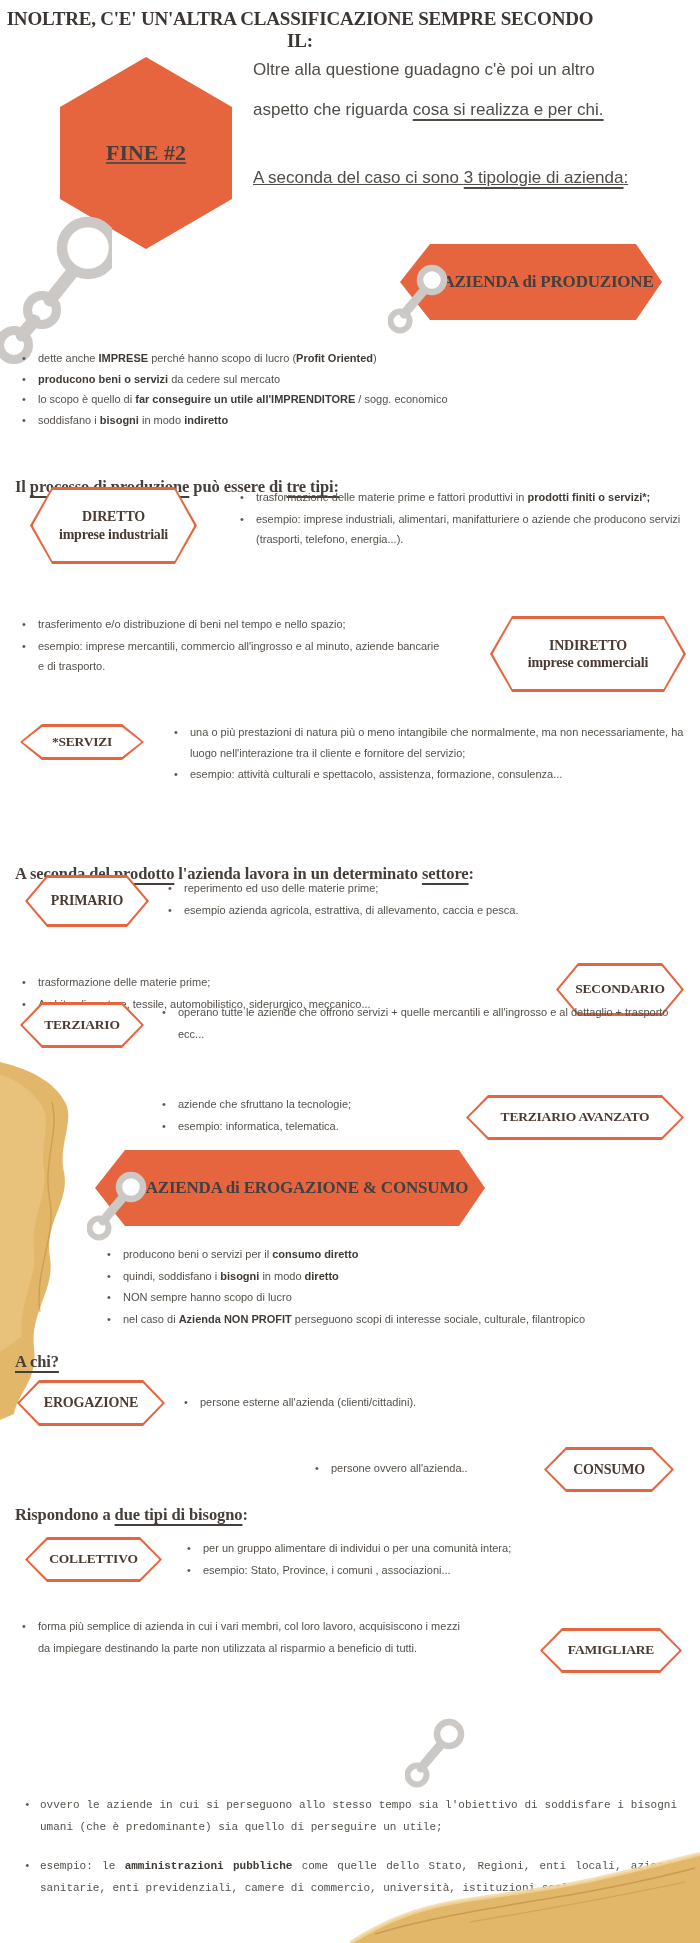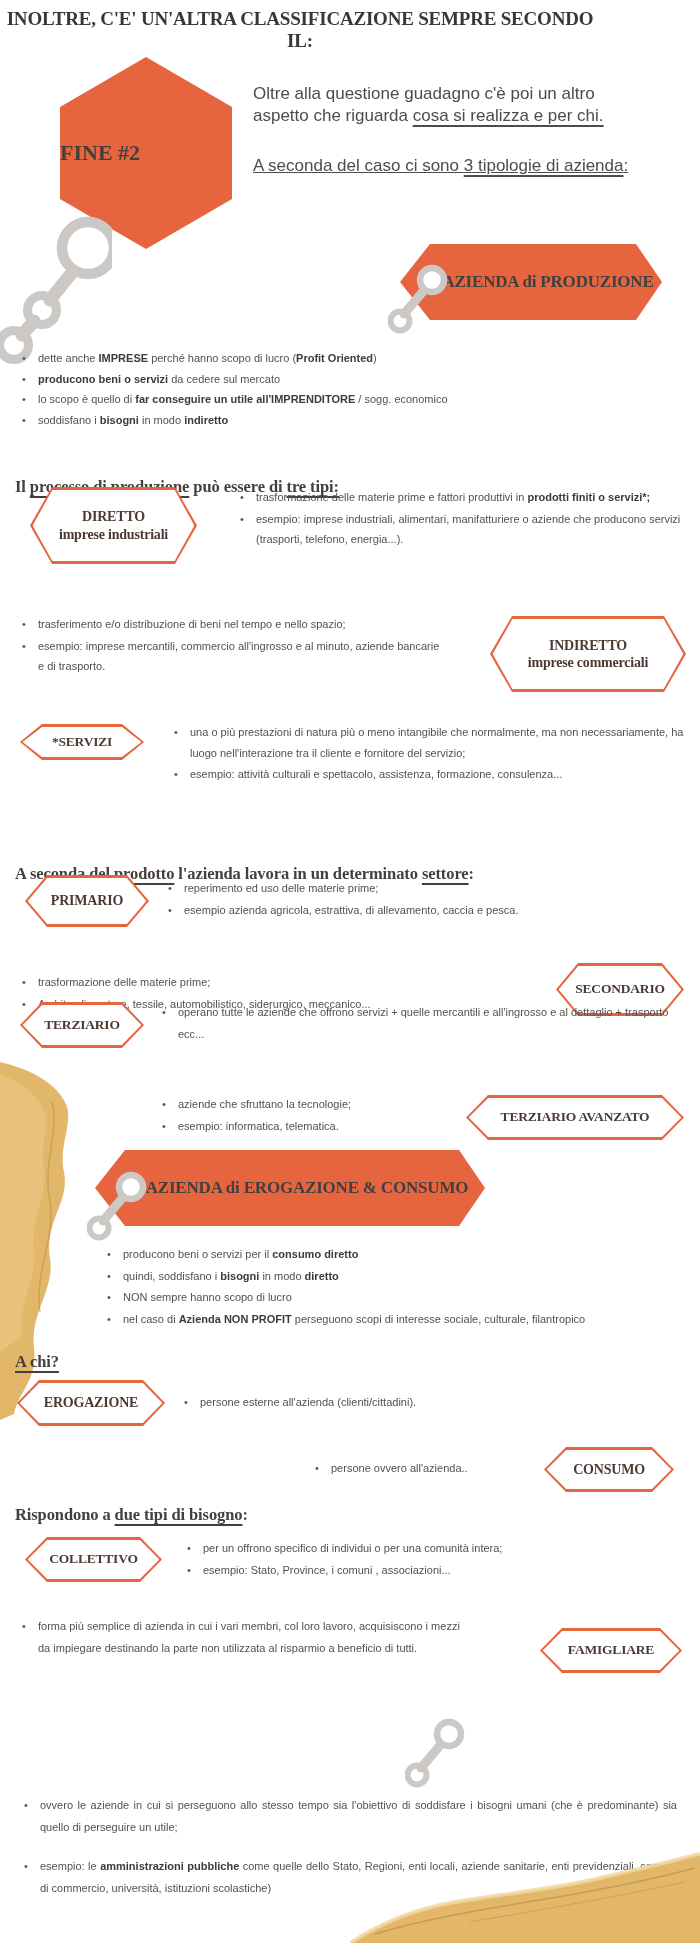--- a/index.html
+++ b/index.html
@@ -29,26 +29,26 @@
   .h-serif{
     font-family:"Liberation Serif",serif;font-weight:700;
     font-size:16.5px;color:var(--serif-ink);letter-spacing:-0.1px;
   }
   .h-serif .u,.para .u{text-decoration:underline;text-decoration-thickness:1.5px;text-underline-offset:3.5px;}
 
   
   .fine-hex{
     left:60px;top:57px;width:172px;height:192px;background:var(--accent);
     clip-path:polygon(50% 0,100% 26%,100% 74%,50% 100%,0 74%,0 26%);
-    display:flex;align-items:center;
+    display:flex;align-items:center;justify-content:center;text-decoration:underline;
   }
   .fine-hex span{
     font-family:"Liberation Serif",serif;font-weight:700;font-size:22px;color:#453F3B;
   }
-  .para{left:253px;top:50px;width:402px;font-size:17px;line-height:22px;color:#4F4B47;margin-top:33px;}
+  .para{left:253px;top:50px;width:402px;font-size:17px;line-height:40px;color:#4F4B47;}
   .para p+p{margin-top:28px;text-decoration:underline;}
 
   
   .kr{stroke:var(--key);stroke-linecap:round;}
   .kh{fill:#fff;stroke:var(--key);}
   .kg{fill:none;stroke:var(--key);}
 
   
   .banner{position:absolute;}
   .banner-shape{
@@ -74,21 +74,21 @@
     color:var(--tag-ink);text-align:center;letter-spacing:-0.2px;
   }
   .hx-label .sm{font-size:13.5px;}
 
   
   ul.blt{list-style:none;}
   ul.blt li{position:relative;padding-left:18px;font-size:11px;line-height:20.5px;color:var(--ink);}
   ul.blt li::before{content:"\2022";position:absolute;left:2px;top:0;color:#5A5550;}
   ul.blt b{font-weight:700;color:var(--ink-bold);}
   ul.gap li{margin-bottom:1px;}
-  ul.just li{text-align:justify;line-height:22px;}
+  ul.just li{text-align:justify;line-height:22px;font-family:Liberation Mono, monospace;}
   ul.just li+li{margin-top:17px;}
   ul.lh21 li{line-height:21.5px;}
 </style>
 </head>
 <body>
 
 <div class="page">
 
   <div class="abs title">INOLTRE, C'E' UN'ALTRA CLASSIFICAZIONE SEMPRE SECONDO IL:</div>
 
@@ -263,21 +263,21 @@
   <div class="abs h-serif" style="left:15px;top:1505px"><span>Rispondono a </span><span class="u">due tipi di bisogno</span><span>:</span></div>
 
   <div class="hextag" style="left:25px;top:1537px;width:137px;height:45px">
     <div class="hx-o"></div>
     <div class="hx-i"></div>
     <div class="hx-label sm">
       <span class="sm">COLLETTIVO</span>
     </div>
   </div>
   <ul class="abs blt lh21" style="left:185px;top:1538px;width:505px">
-      <li><span>per un offrono specifico di individui o per una comunità intera;</span></li>
+      <li><span>per un gruppo alimentare di individui o per una comunità intera;</span></li>
       <li><span>esempio: Stato, Province, i comuni , associazioni...</span></li>
     </ul>
 
   <ul class="abs blt lh21" style="left:20px;top:1616px;width:448px">
       <li><span>forma più semplice di azienda in cui i vari membri, col loro lavoro, acquisiscono i mezzi da impiegare destinando la parte non utilizzata al risparmio a beneficio di tutti.</span></li>
     </ul>
   <div class="hextag" style="left:540px;top:1628px;width:142px;height:45px">
     <div class="hx-o"></div>
     <div class="hx-i"></div>
     <div class="hx-label sm">

